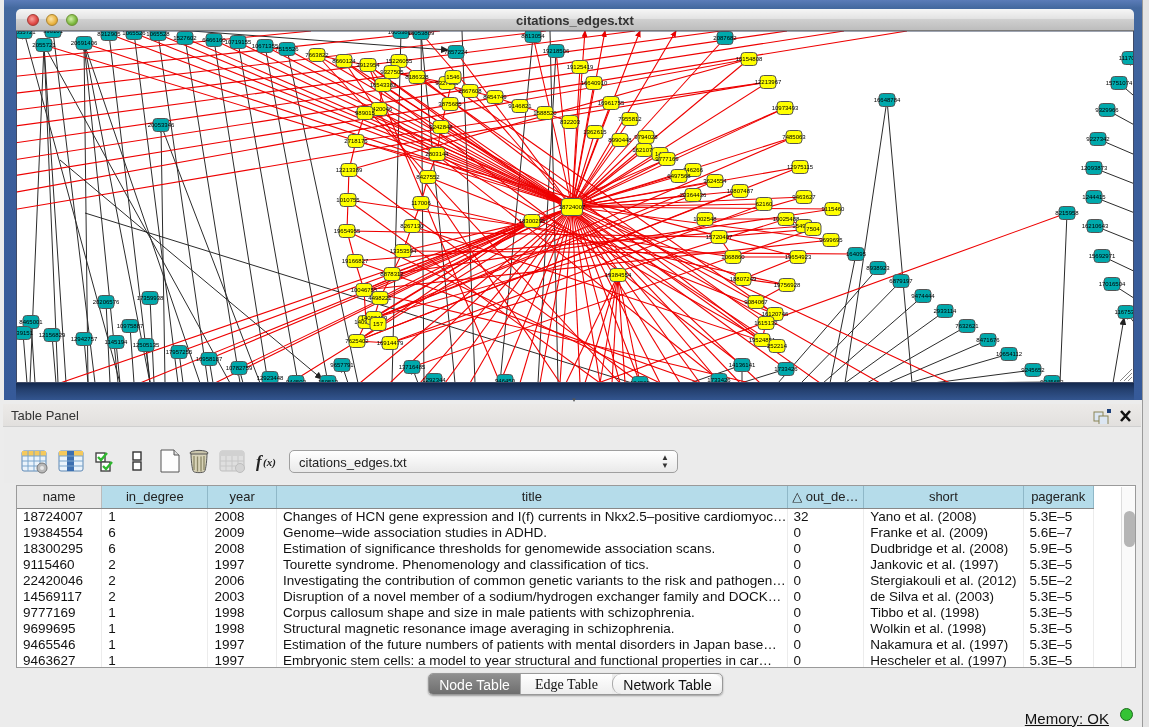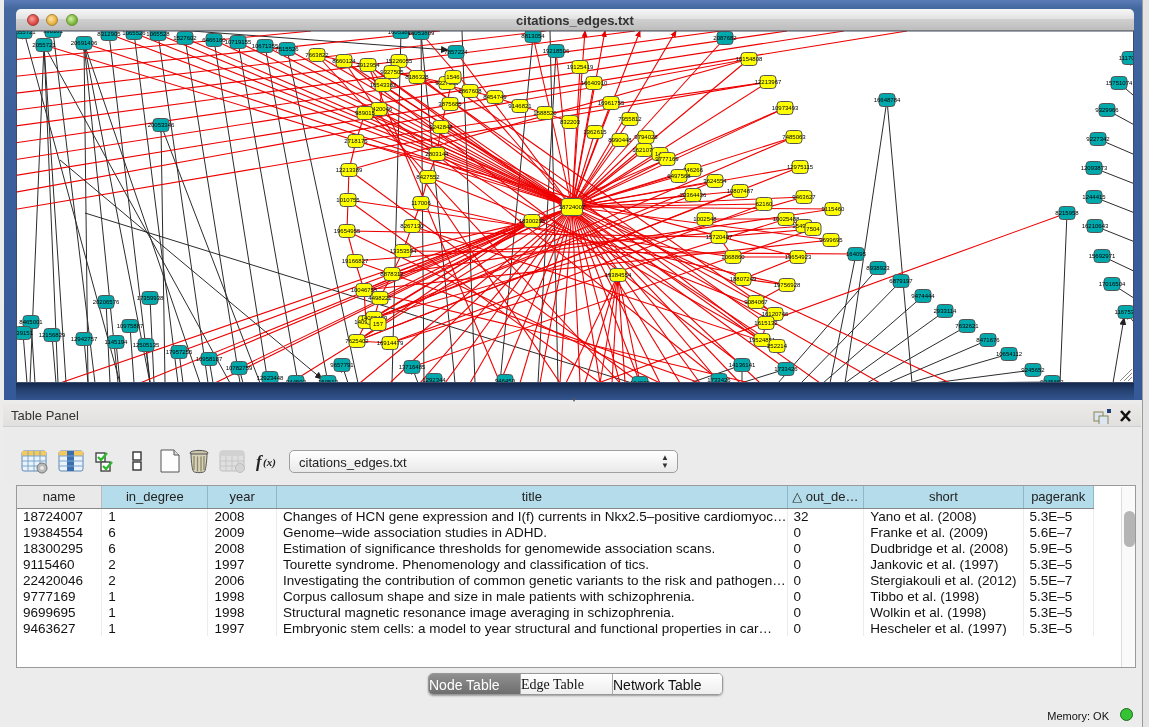--- a/index.html
+++ b/index.html
@@ -34,26 +34,26 @@
   font-weight:normal; font-size:13px; color:#222; text-align:center; padding:0;margin-top:8px; }
 th.c1 { background:#e9e9e9; border-right:1px solid #bbb; }
 td { height:16px; padding:0 0 0 6px; white-space:nowrap; overflow:hidden; color:#111;
   border-right:1px solid #ececec; }
 .c1{width:83px} .c2{width:104px} .c3{width:67px} .c4{width:500px} .c5{width:75px} .c6{width:156px} .c7{width:69px}
 #vscroll { position:absolute; left:1104px; top:1px; width:15px; height:181px; background:#fafafa; border-left:1px solid #ddd; }
 #vthumb { position:absolute; left:2px; top:24px; width:11px; height:36px; border-radius:6px; background:#b5b5b5; }
 #segs { position:absolute; left:428px; top:673px; width:295px; height:22px;
   border:1px solid #999; border-radius:5px; overflow:hidden; font-size:14px;
   box-shadow:0 1px 2px rgba(0,0,0,.35); }
-#segs div { float:left; height:100%; text-align:left; padding-top:3px; }
+#segs div { float:left; height:100%; text-align:center; padding-top:3px; }
 #seg1 { width:91px; background:linear-gradient(180deg,#909090,#6e6e6e); color:#fff; }
 #seg2 { width:92px; background:linear-gradient(180deg,#ffffff,#eee); color:#111; border-left:1px solid #aaa;font-family:Liberation Serif, serif; }
-#seg3 { width:110px; background:linear-gradient(180deg,#ffffff,#eee); color:#111; border-left:1px solid #aaa; }
+#seg3 { width:110px; background:linear-gradient(180deg,#ffffff,#eee); color:#111; border-left:1px solid #aaa;border-radius:9px; }
 #status { position:absolute; left:0; top:700px; width:1142px; height:27px; background:#ececec; }
-#mem { position:absolute; right:33px; top:10px; font-size:11px; color:#111; }
+#mem { position:absolute; right:33px; top:10px; font-size:15px; color:#111;text-decoration:underline; }
 #memdot { position:absolute; right:9px; top:8px; width:13px; height:13px; border-radius:50%;
   background:#35c335; border:1.5px solid #1c6b1c; }
 </style></head>
 <body>
 <div id="netpanel"></div>
 <div id="titlebar">
     <div class="title">citations_edges.txt</div>
 <div class="tl" id="tl-r"></div>
     <div class="tl" id="tl-y"></div>
     <div class="tl" id="tl-g"></div>
@@ -736,38 +736,56 @@
           <td class="c6">Jankovic et al. (1997)</td>
           <td class="c7">5.3E–5</td>
         </tr>
 <tr>
           <td class="c1">22420046</td>
           <td class="c2">2</td>
           <td class="c3">2006</td>
           <td class="c4">Investigating the contribution of common genetic variants to the risk and pathogen…</td>
           <td class="c5">0</td>
           <td class="c6">Stergiakouli et al. (2012)</td>
-          <td class="c7">5.5E–7</td>
+          <td class="c7">5.5E–2</td>
+        </tr>
+<tr>
+          <td class="c1">14569117</td>
+          <td class="c2">2</td>
+          <td class="c3">2003</td>
+          <td class="c4">Disruption of a novel member of a sodium/hydrogen exchanger family and DOCK…</td>
+          <td class="c5">0</td>
+          <td class="c6">de Silva et al. (2003)</td>
+          <td class="c7">5.3E–5</td>
         </tr>
 <tr>
           <td class="c1">9777169</td>
           <td class="c2">1</td>
           <td class="c3">1998</td>
           <td class="c4">Corpus callosum shape and size in male patients with schizophrenia.</td>
           <td class="c5">0</td>
           <td class="c6">Tibbo et al. (1998)</td>
           <td class="c7">5.3E–5</td>
         </tr>
 <tr>
           <td class="c1">9699695</td>
           <td class="c2">1</td>
           <td class="c3">1998</td>
           <td class="c4">Structural magnetic resonance image averaging in schizophrenia.</td>
           <td class="c5">0</td>
           <td class="c6">Wolkin et al. (1998)</td>
+          <td class="c7">5.3E–5</td>
+        </tr>
+<tr>
+          <td class="c1">9465546</td>
+          <td class="c2">1</td>
+          <td class="c3">1997</td>
+          <td class="c4">Estimation of the future numbers of patients with mental disorders in Japan base…</td>
+          <td class="c5">0</td>
+          <td class="c6">Nakamura et al. (1997)</td>
           <td class="c7">5.3E–5</td>
         </tr>
 <tr>
           <td class="c1">9463627</td>
           <td class="c2">1</td>
           <td class="c3">1997</td>
           <td class="c4">Embryonic stem cells: a model to year structural and functional properties in car…</td>
           <td class="c5">0</td>
           <td class="c6">Hescheler et al. (1997)</td>
           <td class="c7">5.3E–5</td>

